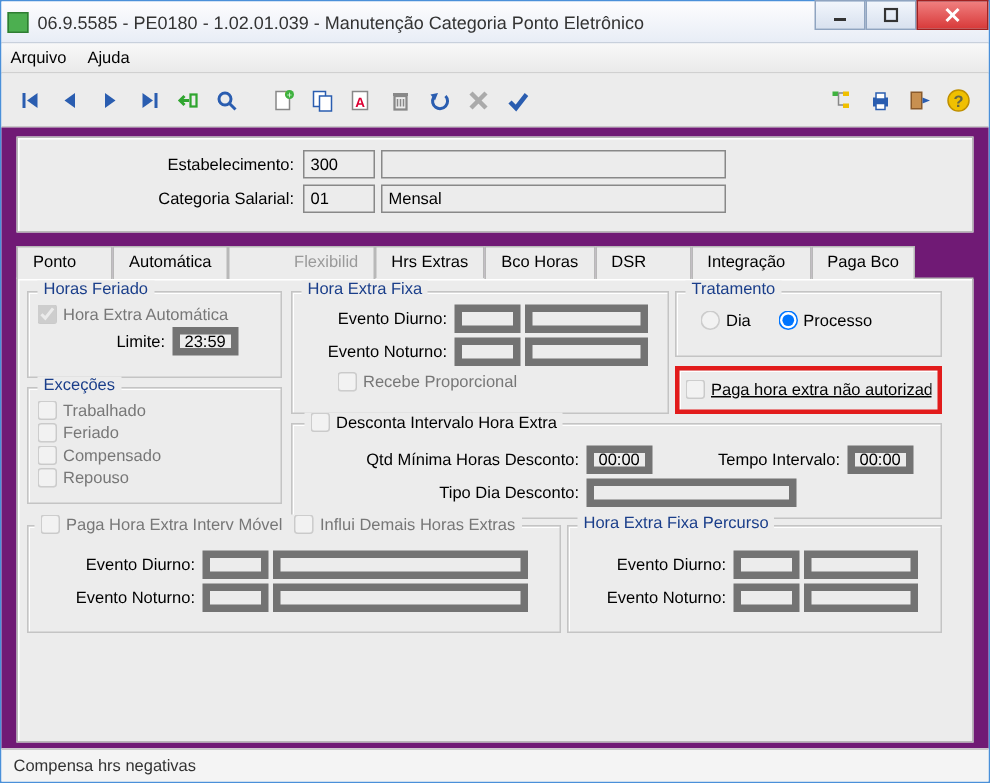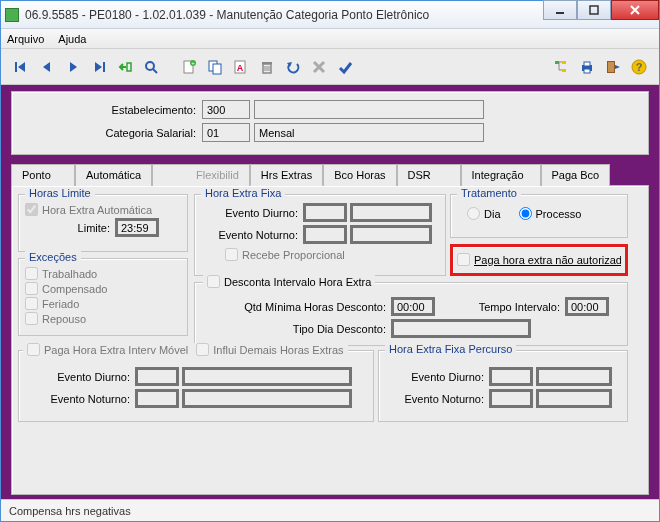--- a/index.html
+++ b/index.html
@@ -35,21 +35,21 @@
   .tab.active { background: #ececec; border-bottom: 1px solid #ececec; }
   .tab.disabled { color: #9a9a9a; padding-left: 43px; }
   
   .tabpane { border: 1px solid #b8b8b8; border-top: none; box-shadow: inset 1px 1px #fff; padding: 6px; background: #ececec; flex: 1; position: relative; }
   
   .grp { border: 1px solid #c4c4c4; box-shadow: inset 1px 1px #fff; padding: 8px 6px 6px 6px; margin: 2px; position: absolute; background: #ececec; }
   .grp > .legend { position: absolute; top: -8px; left: 6px; background: #ececec; padding: 0 4px; color: #1a3e8a; font-size: 11px; }
   
   .fld { display: flex; align-items: center; margin-bottom: 3px; }
   .fld label { text-align: right; padding-right: 5px; color: #000; }
-  .fld input[type=text] { height: 19px; border: 3px solid #737373; background: #ececec; padding: 0 3px; font-size: 11px; width: 44px; color: #000; }
+  .fld input[type=text] { height: 19px; border: 5px solid #737373; background: #ececec; padding: 0 3px; font-size: 11px; width: 44px; color: #000; }
   .chk { display: flex; align-items: center; margin-bottom: 2px; gap: 4px; color: #777; }
   .chk input { width: 13px; height: 13px; }
   
   .radio-row { display: flex; gap: 18px; align-items: center; }
   .radio-row label { display: flex; align-items: center; gap: 4px; color: #000; }
   
   .highlight { border: 3px solid #e21b1b !important; }
   
   .statusbar { height: 22px; border-top: 1px solid #c8c8c8; background: #f4f4f4; display: flex; align-items: center; padding: 0 8px; font-size: 11px; color: #333; }
   
@@ -223,44 +223,44 @@
       <div class="tab active">Hrs Extras</div>
       <div class="tab">Bco Horas</div>
       <div class="tab">DSR</div>
       <div class="tab" style="min-width:80px">Integração</div>
       <div class="tab">Paga Bco</div>
     </div>
 
     <div class="tabpane">
 
       <div class="grp" style="left:4px; top:6px; width:170px; height:58px;">
-        <div class="legend">Horas Limite</div>
+        <div class="legend">Horas Feriado</div>
         <div class="chk">
             <input type="checkbox" checked="" disabled="" style="">
             <span>Hora Extra Automática</span>
           </div>
         <div class="fld">
             <label style="width:90px">Limite:</label>
             <input type="text" value="23:59" style="">
           </div>
       </div>
 
       <div class="grp" style="left:4px; top:70px; width:170px; height:78px;">
         <div class="legend">Exceções</div>
         <div class="chk">
             <input type="checkbox" disabled="" style="">
             <span>Trabalhado</span>
           </div>
         <div class="chk">
             <input type="checkbox" disabled="" style="">
+            <span>Feriado</span>
+          </div>
+        <div class="chk">
+            <input type="checkbox" disabled="" style="">
             <span>Compensado</span>
-          </div>
-        <div class="chk">
-            <input type="checkbox" disabled="" style="">
-            <span>Feriado</span>
           </div>
         <div class="chk">
             <input type="checkbox" disabled="" style="">
             <span>Repouso</span>
           </div>
       </div>
 
       <div class="grp" style="left:180px; top:6px; width:252px; height:82px;">
         <div class="legend">Hora Extra Fixa</div>
         <div class="fld">

